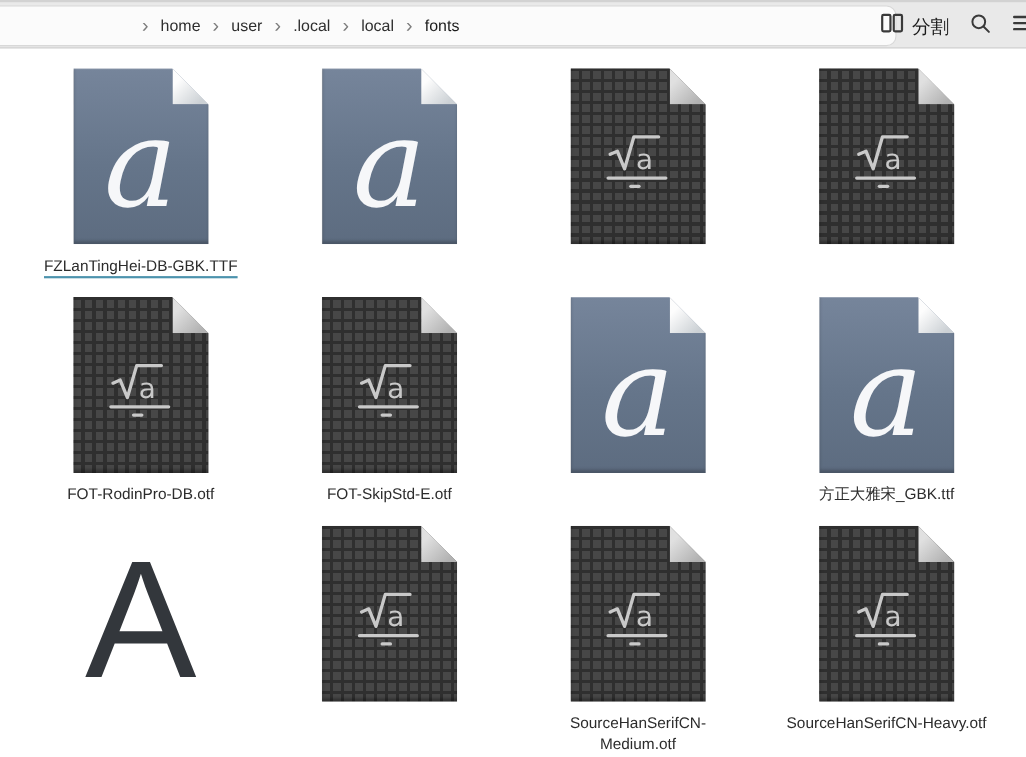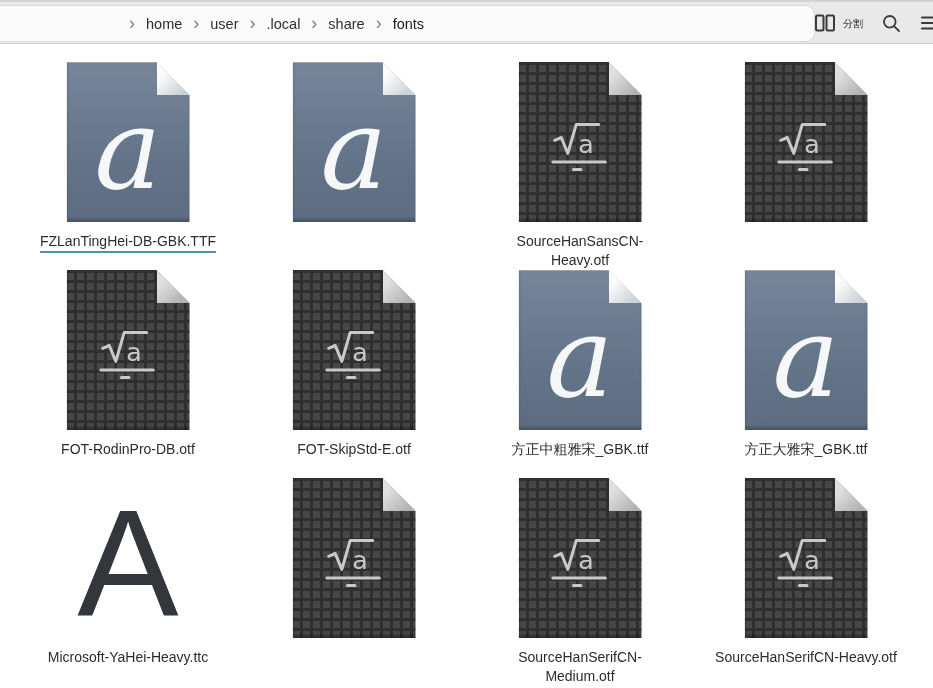--- a/index.html
+++ b/index.html
@@ -60,22 +60,22 @@
     height:44px;
     display:flex;
     align-items:center;
     gap:14px;
   }
   .tb-btn{
     display:flex;
     align-items:center;
     gap:7px;
     background:none;border:none;
-    font-family:Liberation Sans, sans-serif;
-    font-size:10px;
+    font-family:Liberation Mono, monospace;
+    font-size:17px;
     color:#1a1a1a;
     cursor:pointer;
     padding:4px 2px;
   }
 
   
   .content{
     padding:18px 0 0 15px;
   }
   .grid{
@@ -169,21 +169,21 @@
 <div class="toolbar">
   <div class="pathbar">
     <div class="breadcrumb">
         <span class="crumb-chevron">›</span>
         <span class="crumb">home</span>
         <span class="crumb-chevron">›</span>
         <span class="crumb">user</span>
         <span class="crumb-chevron">›</span>
         <span class="crumb">.local</span>
         <span class="crumb-chevron">›</span>
-        <span class="crumb">share</span>
+        <span class="crumb">local</span>
         <span class="crumb-chevron">›</span>
         <span class="crumb current">fonts</span>
       </div>
   </div>
   <div class="toolbar-right">
     <button class="tb-btn">
       <span>
         <svg width="22" height="20" viewBox="0 0 22 20">
           <rect x="2" y="2.5" width="7.5" height="15" rx="1.2" fill="none" stroke="#3a3a3a" stroke-width="2"></rect>
           <rect x="12.5" y="2.5" width="7.5" height="15" rx="1.2" fill="none" stroke="#3a3a3a" stroke-width="2"></rect>
@@ -241,21 +241,20 @@
         <div class="fold"></div>
         <svg class="otf-svg" width="60" height="60" viewBox="0 0 64 60">
           <path d="M5 25 L12 22 L19 39 L28 8 L52 8" fill="none" stroke="#c9c9c9" stroke-width="3.2" stroke-linecap="round" stroke-linejoin="round"></path>
           <text class="otf-letter" x="30" y="39" font-size="27" fill="#c9c9c9" font-family="DejaVu Sans, sans-serif">a</text>
           <line x1="3" y1="48" x2="59" y2="48" stroke="#c9c9c9" stroke-width="3.2" stroke-linecap="round"></line>
           <line x1="25" y1="56" x2="33" y2="56" stroke="#c9c9c9" stroke-width="3.2" stroke-linecap="round"></line>
         </svg>
       </div>
 
     </div>
-    <div class="label">SourceHanSansCN-Heavy.otf</div>
   </div>
 
   <div class="cell">
     <div class="icon-box">
 
       <div class="doc otf v-otf">
         <div class="fold"></div>
         <svg class="otf-svg" width="60" height="60" viewBox="0 0 64 60">
           <path d="M5 25 L12 22 L19 39 L28 8 L52 8" fill="none" stroke="#c9c9c9" stroke-width="3.2" stroke-linecap="round" stroke-linejoin="round"></path>
           <text class="otf-letter" x="30" y="39" font-size="27" fill="#c9c9c9" font-family="DejaVu Sans, sans-serif">a</text>
@@ -302,40 +301,38 @@
   </div>
 
   <div class="cell">
     <div class="icon-box">
       <div class="doc ttf v-ttf">
         <div class="fold"></div>
         <div class="glyph-a">a</div>
       </div>
 
     </div>
-    <div class="label">方正中粗雅宋_GBK.ttf</div>
   </div>
 
   <div class="cell">
     <div class="icon-box">
       <div class="doc ttf v-ttf">
         <div class="fold"></div>
         <div class="glyph-a">a</div>
       </div>
 
     </div>
     <div class="label">方正大雅宋_GBK.ttf</div>
   </div>
 
   <div class="cell">
     <div class="icon-box">
 
       <div class="preview v-preview">A</div>
     </div>
-    <div class="label">Microsoft-YaHei-Heavy.ttc</div>
   </div>
 
   <div class="cell">
     <div class="icon-box">
 
       <div class="doc otf v-otf">
         <div class="fold"></div>
         <svg class="otf-svg" width="60" height="60" viewBox="0 0 64 60">
           <path d="M5 25 L12 22 L19 39 L28 8 L52 8" fill="none" stroke="#c9c9c9" stroke-width="3.2" stroke-linecap="round" stroke-linejoin="round"></path>
           <text class="otf-letter" x="30" y="39" font-size="27" fill="#c9c9c9" font-family="DejaVu Sans, sans-serif">a</text>

